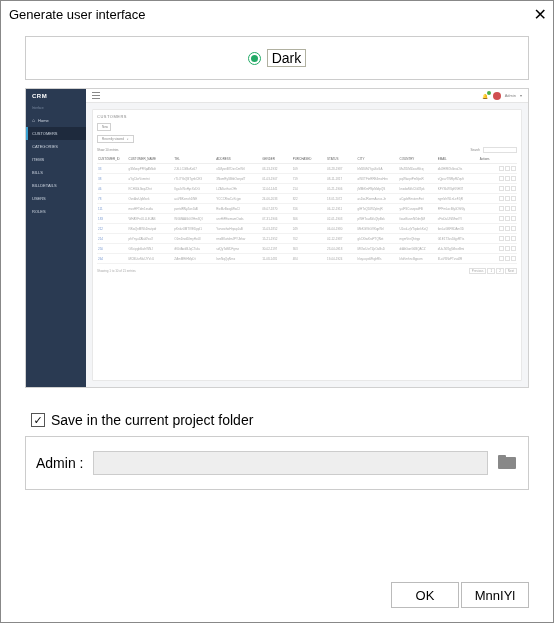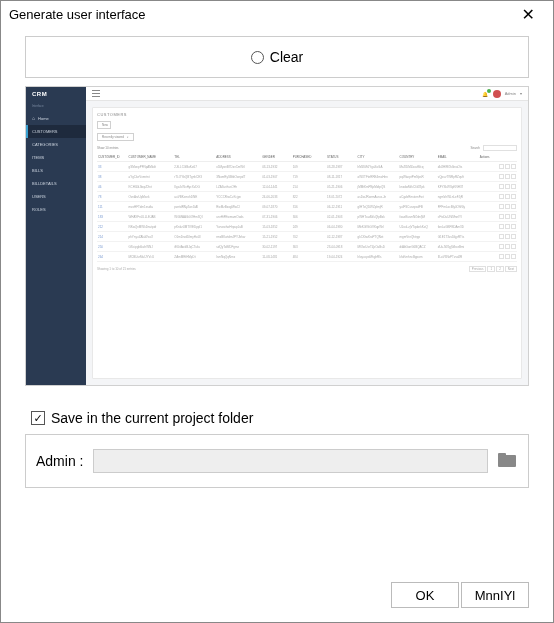--- a/index.html
+++ b/index.html
@@ -1,18 +1,18 @@
 <!DOCTYPE html>
 <html><head>
 <meta charset="utf-8">
 <style>
 * { margin: 0; padding: 0; box-sizing: border-box; font-family: "Segoe UI", Tahoma, sans-serif; }
 body { width: 554px; height: 623px; background: #fff; border: 1px solid #888; position: relative; }
 
-.titlebar { display: flex; justify-content: space-between; align-items: center; padding: 4px 12px 4px 8px; font-size: 13px; }
+.titlebar { display: flex; justify-content: space-between; align-items: center; padding: 4px 0 4px 8px; font-size: 13px; }
 .titlebar .close { font-size: 16px; cursor: default; padding: 0 6px; }
 
 .theme-box { border: 1px solid #ccc; margin: 8px 24px; padding: 12px 0; display: flex; }
 .theme-opt { flex: 1; display: flex; align-items: center; justify-content: center; gap: 6px; font-size: 14px; }
 .radio { width: 13px; height: 13px; border-radius: 50%; border: 1px solid #555; display: inline-flex; align-items: center; justify-content: center; }
 .radio.sel { border-color: #2a6; }
 .radio.sel::after { content: ""; width: 7px; height: 7px; border-radius: 50%; background: #2a6; }
 .dark-label { border: 1px solid #b0b0a0; padding: 0 4px; }
 
 .preview { margin: 8px 24px; border: 1px solid #d0d0d0; height: 300px; overflow: hidden; display: flex; font-size: 4px; background: #fff; }
@@ -72,22 +72,22 @@
 </head>
 <body>
 
 <div class="titlebar">
   <span>Generate user interface</span>
   <span class="close">✕</span>
 </div>
 
 <div class="theme-box">
   <label class="theme-opt">
-    <span class="radio"></span>
-    <span>Clear</span>
+    <span class="radio sel"></span>
+    <span class="dark-label">Dark</span>
   </label>
 </div>
 
 <div class="preview">
   <div class="pv-sidebar">
     <div class="pv-brand">CRM</div>
     <div class="pv-section">Interface</div>
     <div class="pv-item home">
         <span class="home-icon"></span>
         <span>Home</span>

